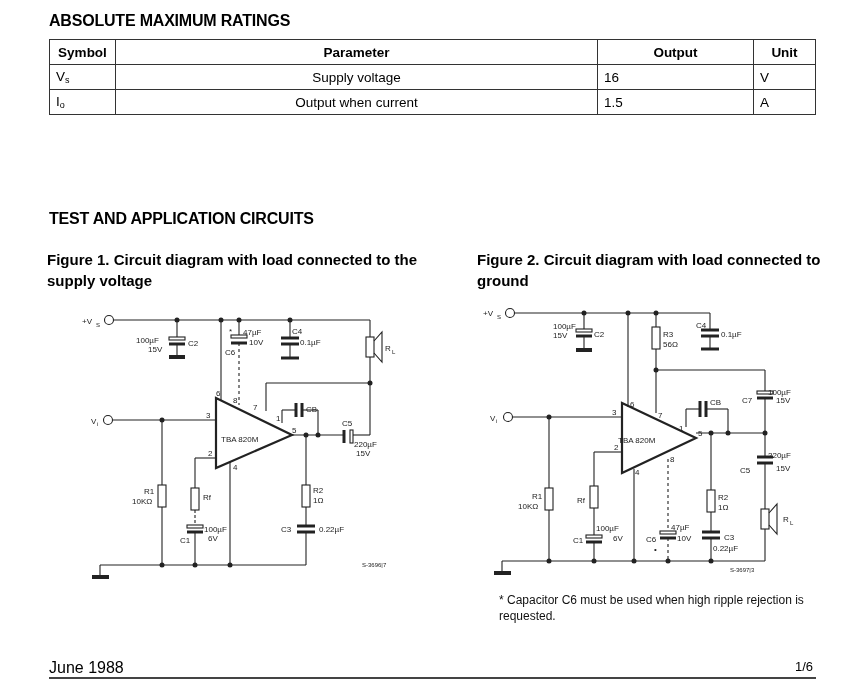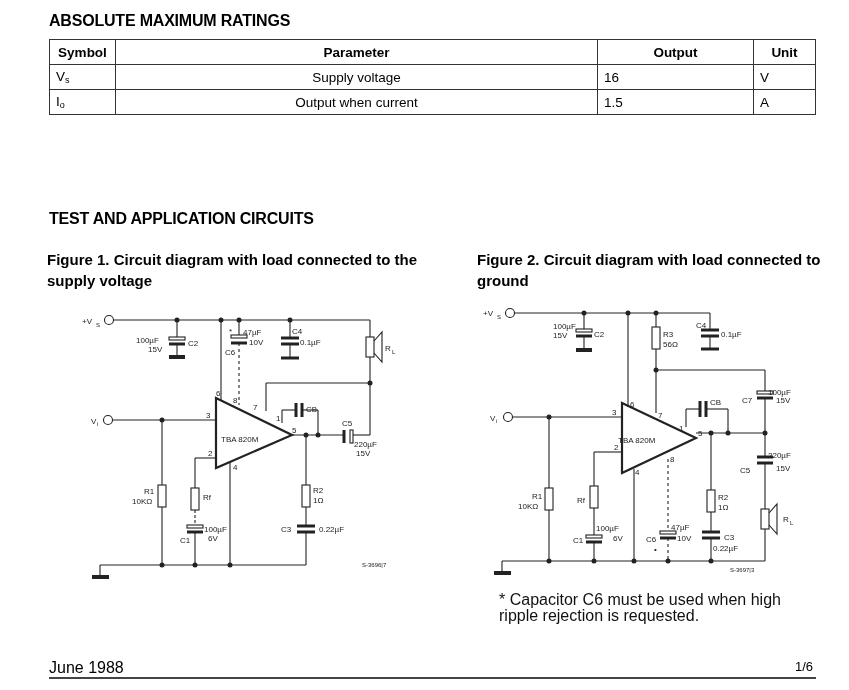--- a/index.html
+++ b/index.html
@@ -16,21 +16,21 @@
   table.ratings td.l { text-align: center; margin-top: 32px; }
   table.ratings col.sym { width: 66px; }
   table.ratings col.val { width: 156px; }
   table.ratings col.unit { width: 62px; }
   sub.s { font-size: 9px; vertical-align: -2px; }
   .fig-title { position: absolute; font-weight: bold; font-size: 15px; line-height: 21px; }
   #fig1-title { left: 47px; top: 249px; width: 400px; }
   #fig2-title { left: 461px; top: 249px; width: 370px; margin-left: 16px; }
   svg.circuit { position: absolute; }
   svg.circuit text { font-family: "Liberation Sans", sans-serif; fill: #222; }
-  .note { position: absolute; left: 499px; top: 592px; font-size: 16px; line-height: 16px; width: 320px; color: #111; }
+  .note { position: absolute; left: 499px; top: 592px; font-size: 12px; line-height: 16px; width: 320px; color: #111; }
   .footer-left { position: absolute; left: 49px; top: 659px; font-size: 16px; }
   .footer-right { position: absolute; right: 36px; top: 659px; font-size: 13px; }
   .footer-rule { position: absolute; left: 49px; top: 677px; width: 767px; height: 2px; background: #444; }
 </style>
 </head>
 <body>
 
 <div class="h-section" id="h-amr">ABSOLUTE MAXIMUM RATINGS</div>
 
 <table class="ratings">

